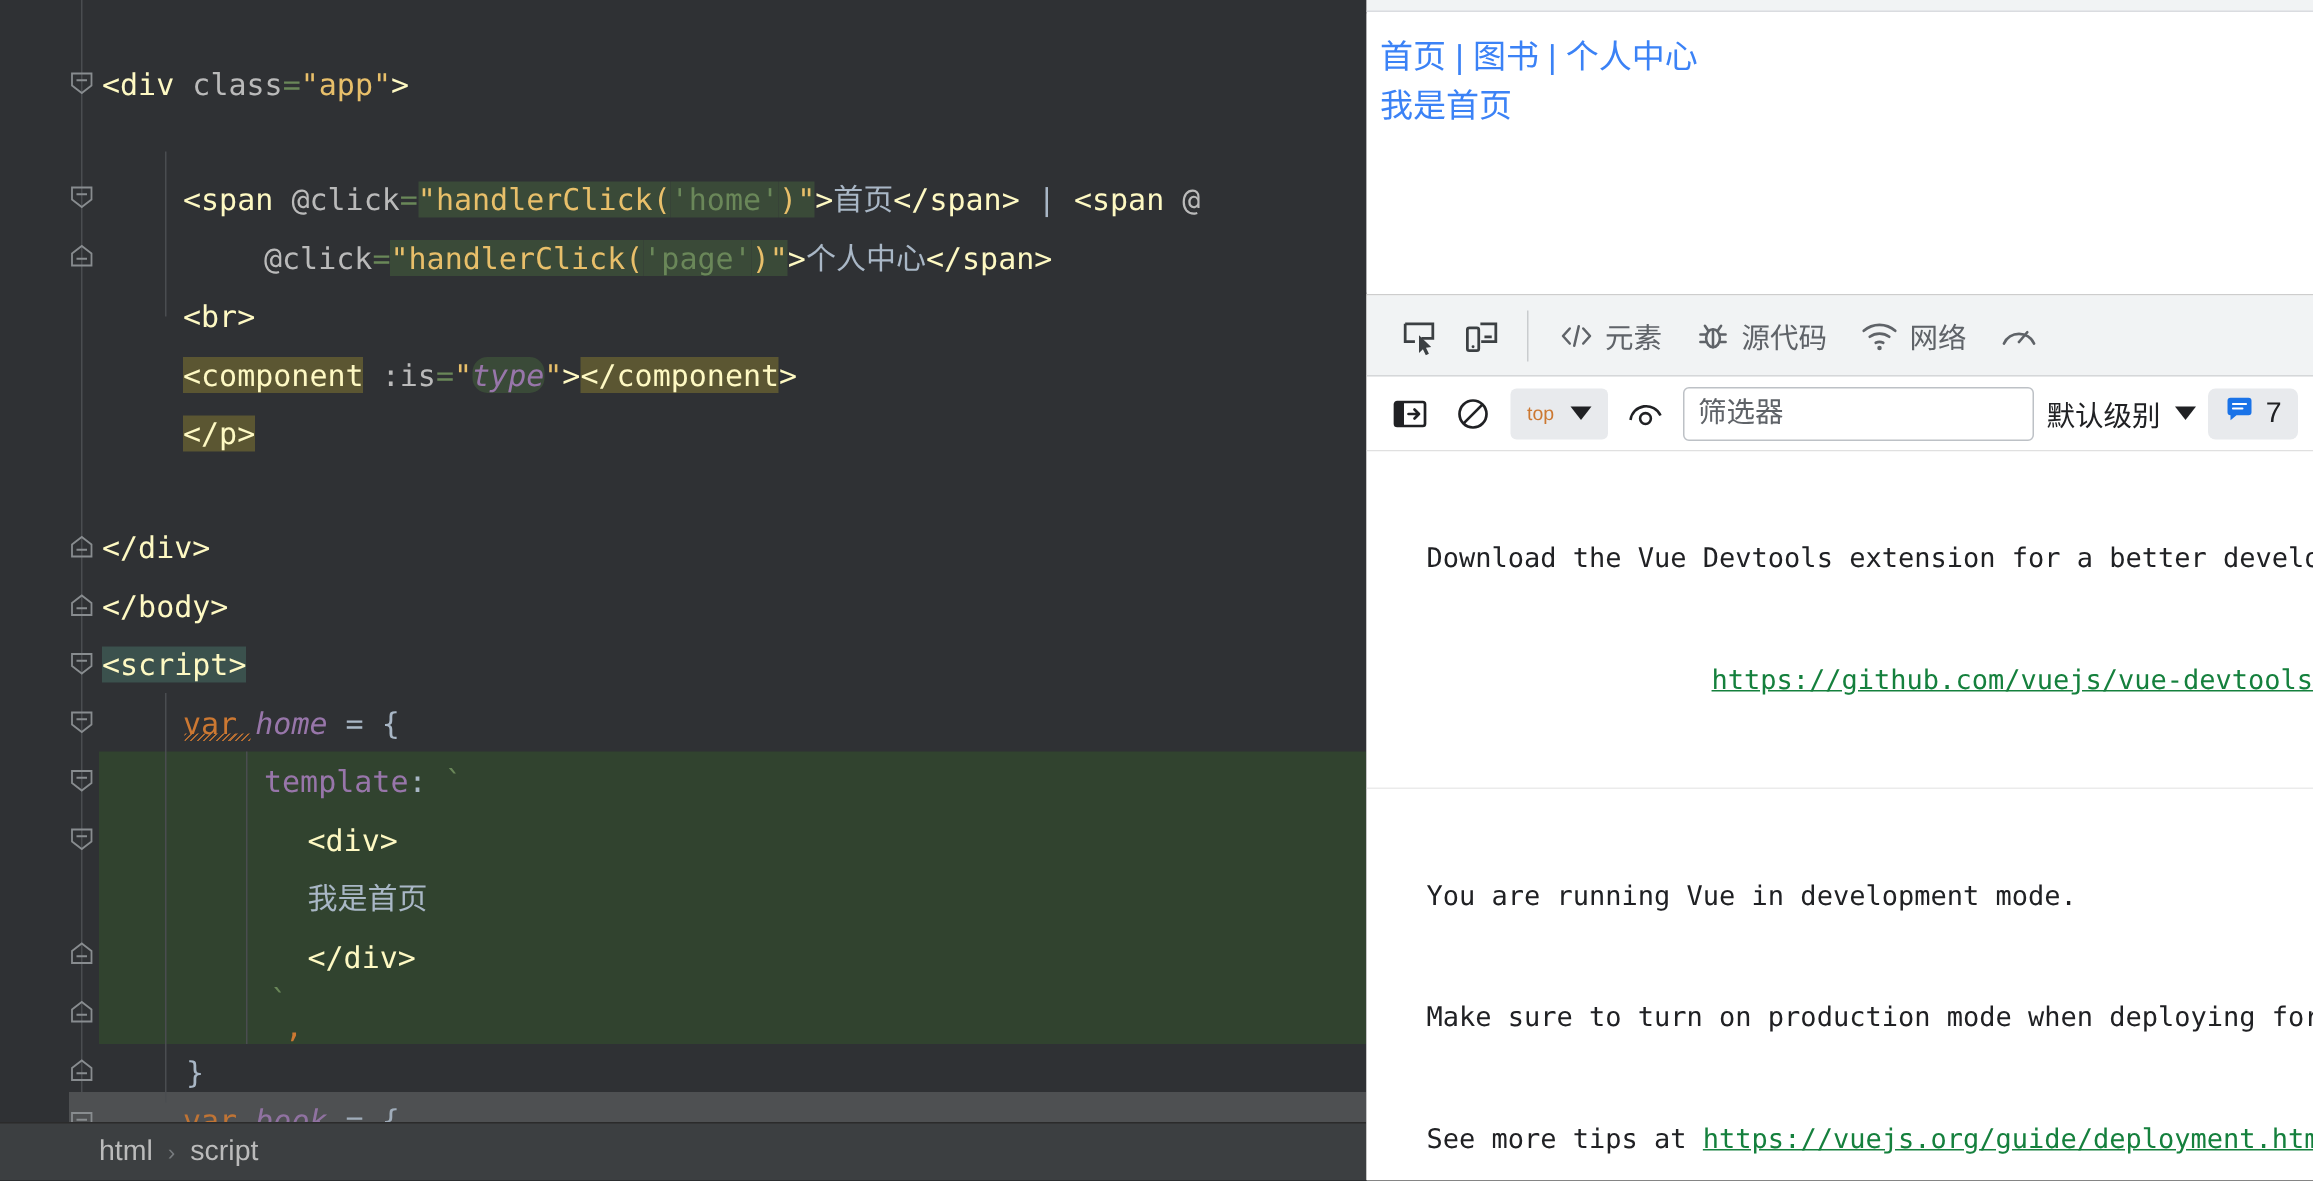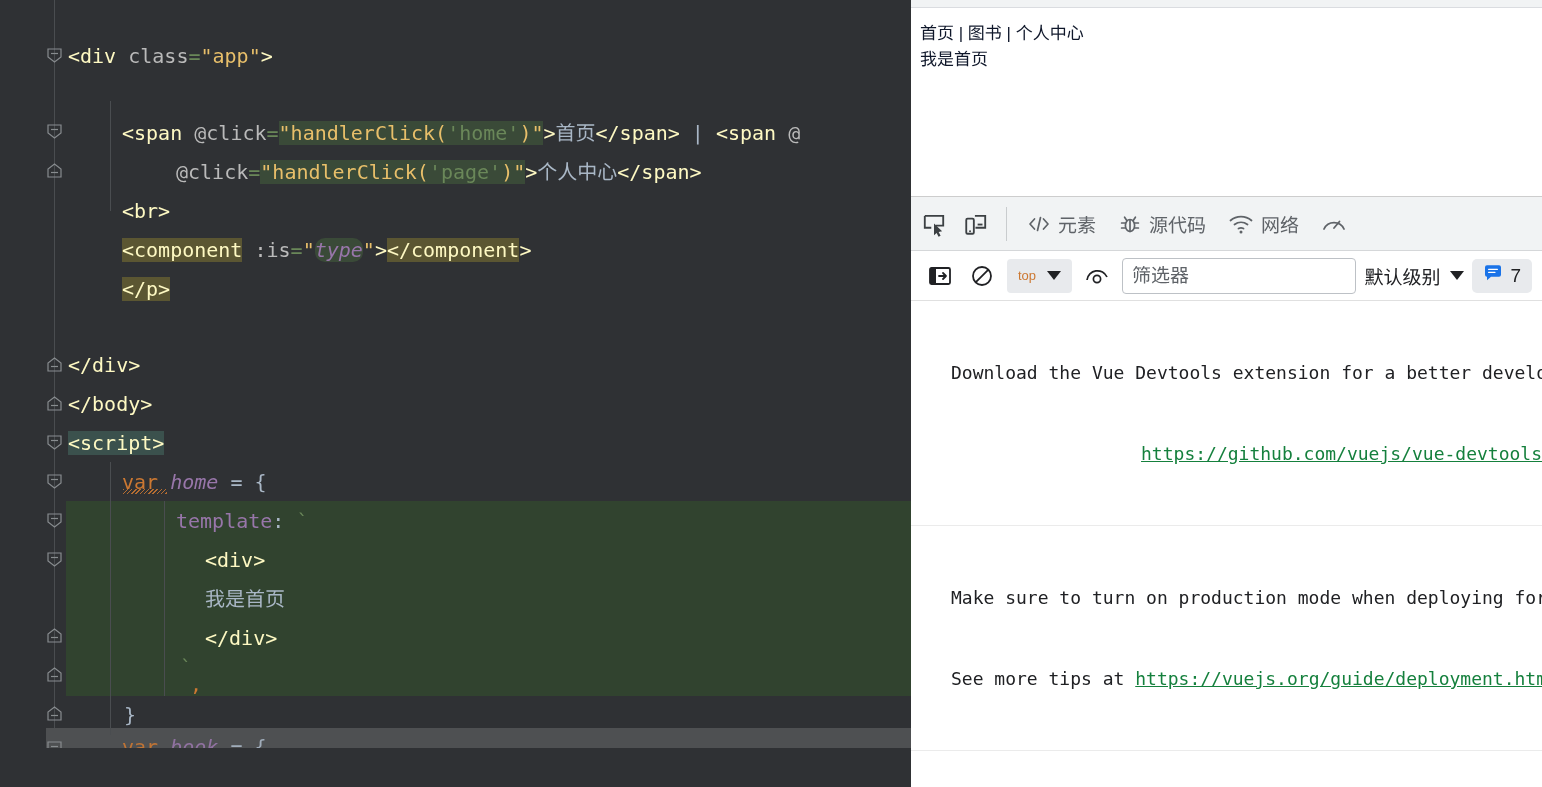--- a/index.html
+++ b/index.html
@@ -133,40 +133,40 @@
     width: 631px; height: 8px;
     background: #f1f3f4;
     border-bottom: 1px solid #dadce0;
   }
   .page-render {
     position: absolute; left: 0; top: 9px;
     width: 631px; height: 186px;
     background: #ffffff;
     padding: 12px 0 0 9px;
     font-family: "Liberation Sans", sans-serif;
-    font-size: 17px;
+    font-size: 22px;
     line-height: 1.5;
-    color: #0f172a;
+    color: #3b82f6;
   }
   .page-line { white-space: pre; }
 
   
   .devtools {
     position: absolute; left: 0; top: 196px;
     width: 631px; height: 591px;
     background: #ffffff;
     border-top: 1px solid #cdcdcd;
     display: flex; flex-direction: column;
   }
   .dt-tabbar {
     height: 54px; min-height: 54px;
     display: flex; align-items: center;
     background: #f1f3f4;
     border-bottom: 1px solid #d5d7d9;
-    padding-left: 2px;
+    padding-left: 14px;
     position: relative;
   }
   .dt-iconbtn {
     width: 42px; height: 40px;
     display: flex; align-items: center; justify-content: center;
     border-radius: 3px;
     cursor: pointer;
   }
   .dt-vsep {
     width: 1px; height: 34px;
@@ -413,20 +413,25 @@
 
         
         <div class="ln" style="left:122px; top:728px; opacity:.9;"><span class="t-kw">var</span><span class="t-op"> </span><span class="t-var">book</span><span class="t-op"> = </span><span class="t-brace">{</span></div>
 
         
         <div class="squiggle" style="left:123px; top:489px; width:44px;"></div>
 
       </div>
     </div>
 
+    <div class="breadcrumb-bar">
+      <span>html</span>
+      <span class="breadcrumb-sep">›</span>
+      <span>script</span>
+    </div>
   </div>
 
   <div class="browser-pane">
 
     <div class="viewport-strip"></div>
 
     <div class="page-render">
       <div class="page-line">首页 | 图书 | 个人中心</div>
       <div class="page-line">我是首页</div>
     </div>
@@ -549,20 +554,21 @@
       </div>
 
       <div class="console-body">
 
         <div class="console-msg">
           <div>Download the Vue Devtools extension for a better developme</div>
           <div class="console-link">https://github.com/vuejs/vue-devtools</div>
         </div>
 
         <div class="console-msg">
+          <div>You are running Vue in development mode.</div>
           <div>Make sure to turn on production mode when deploying for pr</div>
           <div><span>See more tips at </span><span class="console-link">https://vuejs.org/guide/deployment.html</span></div>
         </div>
 
       </div>
     </div>
   </div>
 </div>
 
 </body></html>

